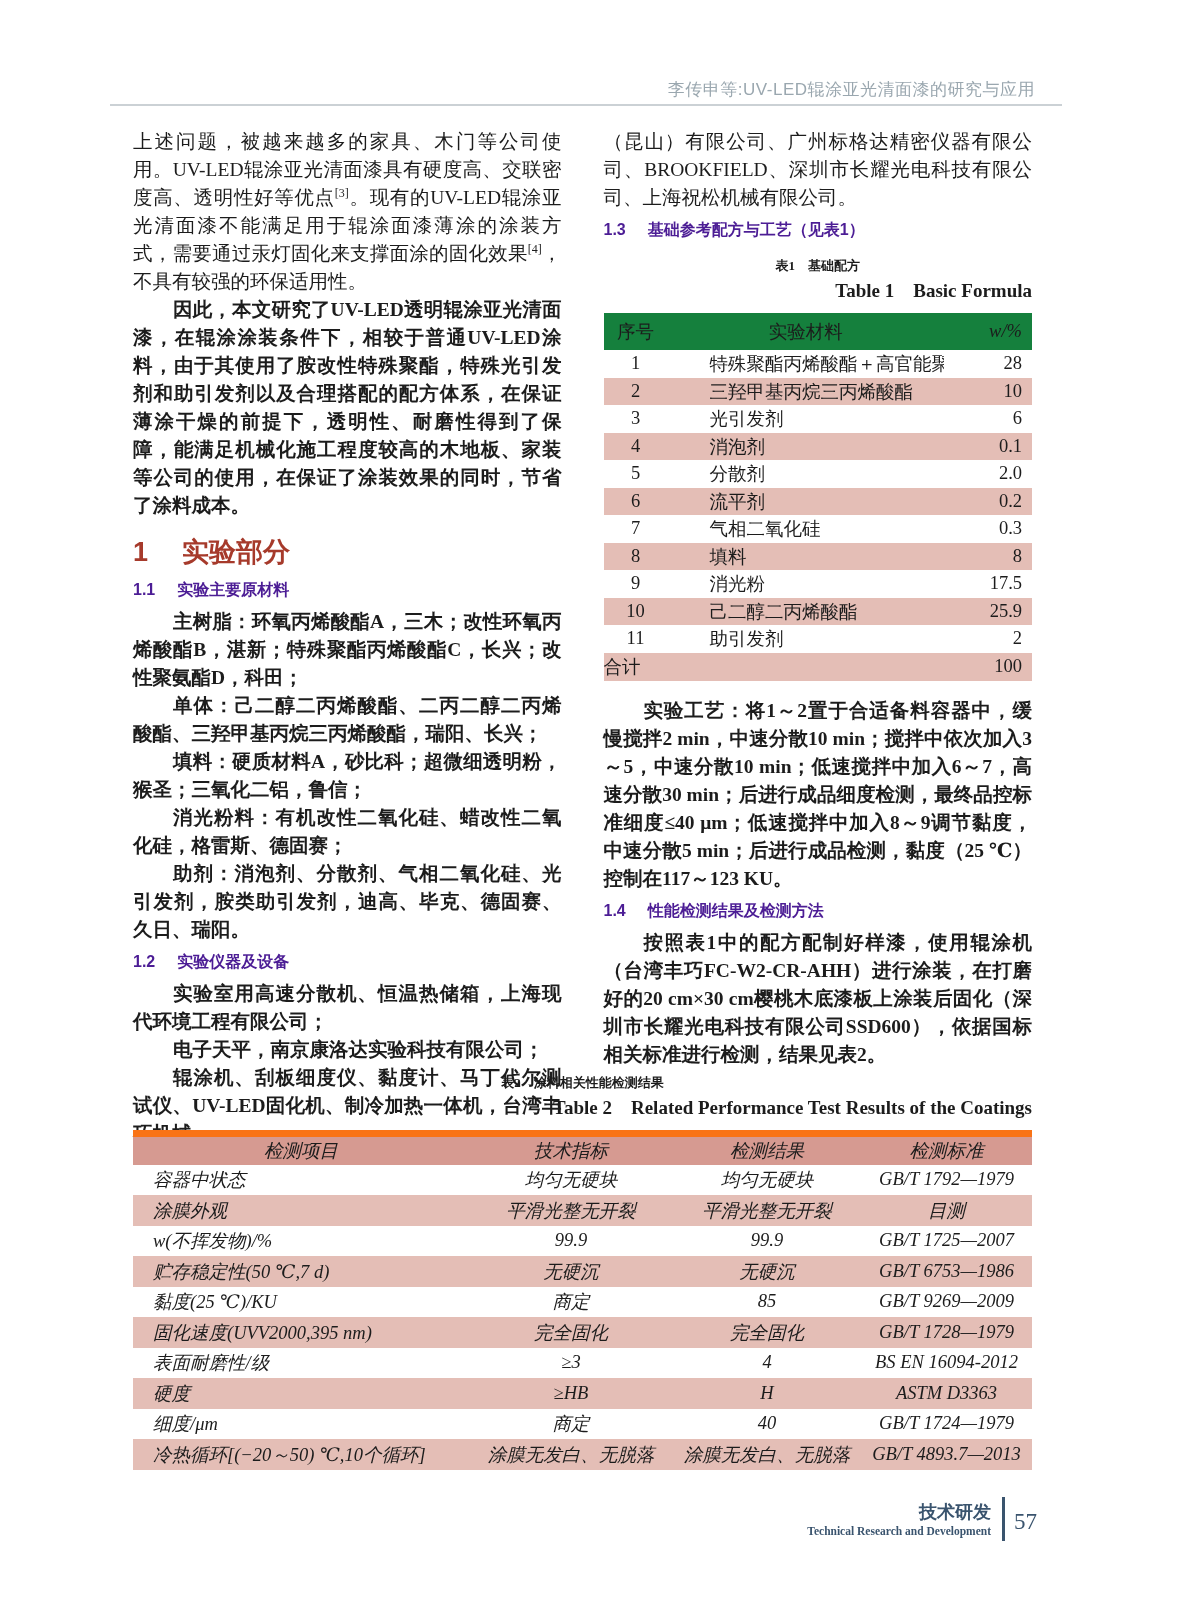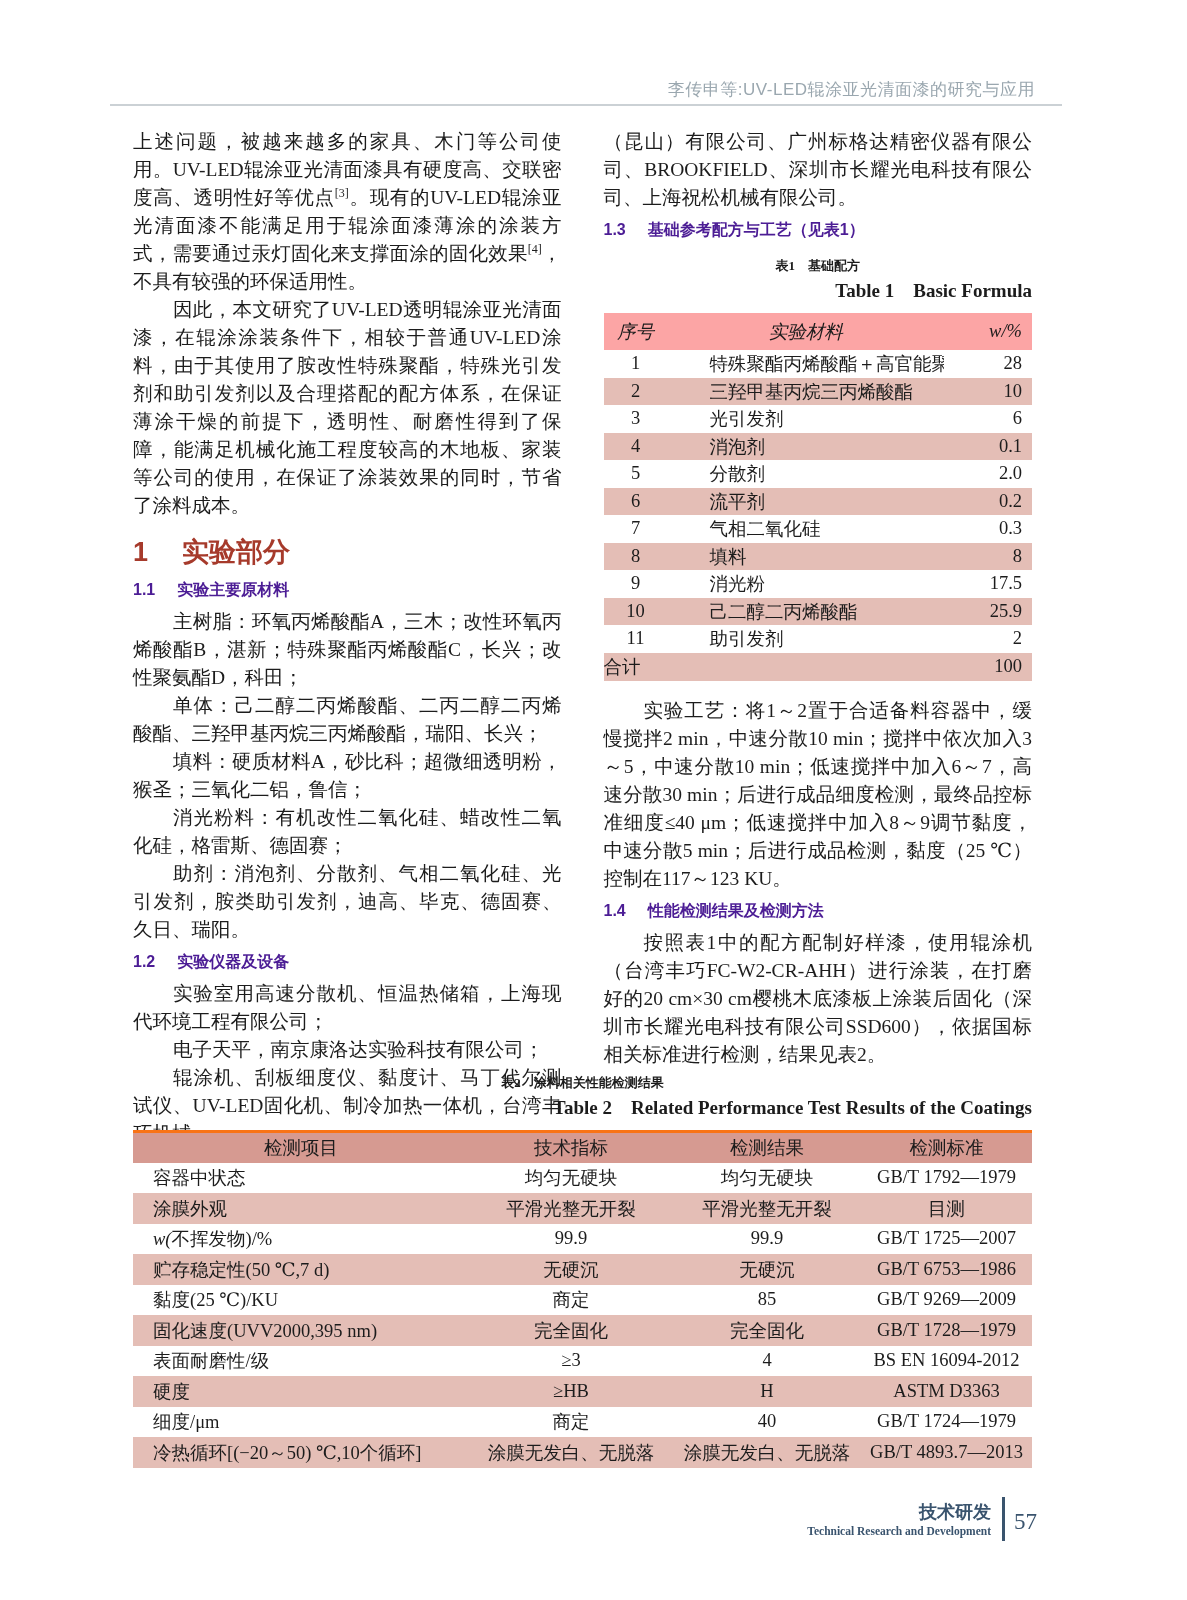--- a/index.html
+++ b/index.html
@@ -13,21 +13,21 @@
     font-family:"Liberation Sans","DejaVu Sans",sans-serif;
     font-size:17px; color:#9aa7af; letter-spacing:0.5px;
   }
   .header-rule { position:absolute; top:104px; left:110px; width:952px; height:2px; background:#cbd1d5; }
 
   
   .columns { position:absolute; top:128px; left:133px; width:899px; display:flex; gap:42px; }
   .col { width:435px; }
 
   p.body { margin:0; font-size:19.5px; line-height:28px; text-align:justify; }
-  p.indent { text-indent:2.05em; }
+  p.indent { text-indent:2.05em;font-weight:bold; }
   sup.ref { font-size:12px; line-height:0; }
 
   h1.sec {
     margin:14px 0 10px 0; font-family:"Liberation Sans","DejaVu Sans",sans-serif;
     font-size:27px; font-weight:bold; color:#a63a2b;
   }
   h1.sec .num { margin-right:34px; }
   h2.sub {
     margin:8px 0 7px 0; font-family:"Liberation Sans","DejaVu Sans",sans-serif;
     font-size:16px; font-weight:bold; color:#4c1d95;
@@ -41,35 +41,35 @@
   }
   .cap-en {
     text-align:right; font-family:"Liberation Serif","DejaVu Serif",serif;
     font-weight:bold; font-size:19px; margin:0 0 9px 0;
   }
 
   table { border-collapse:collapse; width:100%; table-layout:fixed; }
   th, td { padding:0; font-weight:normal; font-size:18.5px; overflow:hidden; white-space:nowrap; }
 
   
-  #t1 thead tr { background:#fca5a5; height:37px;font-style:italic; }
+  #t1 thead tr { background:#15803d; height:37px; }
   #t1 tbody tr { height:27.5px; }
   #t1 tbody tr:nth-child(even) { background:#e4beb6; }
   #t1 tfoot tr { background:#e4beb6; height:28px; }
   #t1 .h0, #t1 td.c0 { width:64px; text-align:center; }
   #t1 .h1 { text-align:center; }
   #t1 td.c1 { text-align:left; padding-left:42px; }
   #t1 .h2, #t1 td.c2 { width:78px; text-align:right; padding-right:10px; }
   #t1 th.h2::first-letter { font-style:italic; }
   #t1 td.total-label { text-align:left; padding-left:0; }
   #t1 td.total-val { text-align:right; padding-right:10px; }
 
   
   .table2-block { position:absolute; top:1058px; left:133px; width:899px; }
-  #t2 { border-top:3px solid #f97316; }
+  #t2 { border-top:7px solid #f97316;font-style:italic; }
   #t2 thead tr { background:#d69a91; height:31px; }
   #t2 tbody tr { height:30.5px; }
   #t2 tbody tr:nth-child(even) { background:#e4beb6; }
   #t2 .h0 { width:336px; text-align:center; }
   #t2 td.c0 { width:336px; text-align:left; padding-left:20px; }
   #t2 .h1, #t2 td.c1 { width:204px; text-align:center; }
   #t2 .h2, #t2 td.c2 { width:188px; text-align:center; }
   #t2 .h3, #t2 td.c3 { text-align:center; }
   #t2 tbody tr:nth-child(3) td.c0::first-letter { font-style:italic; }
 

